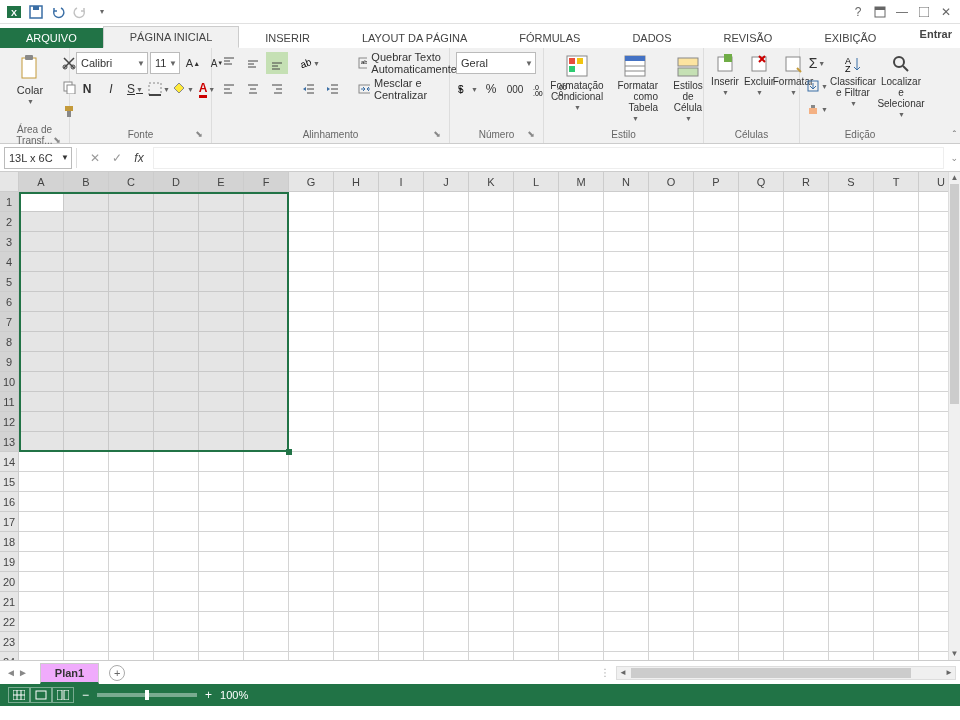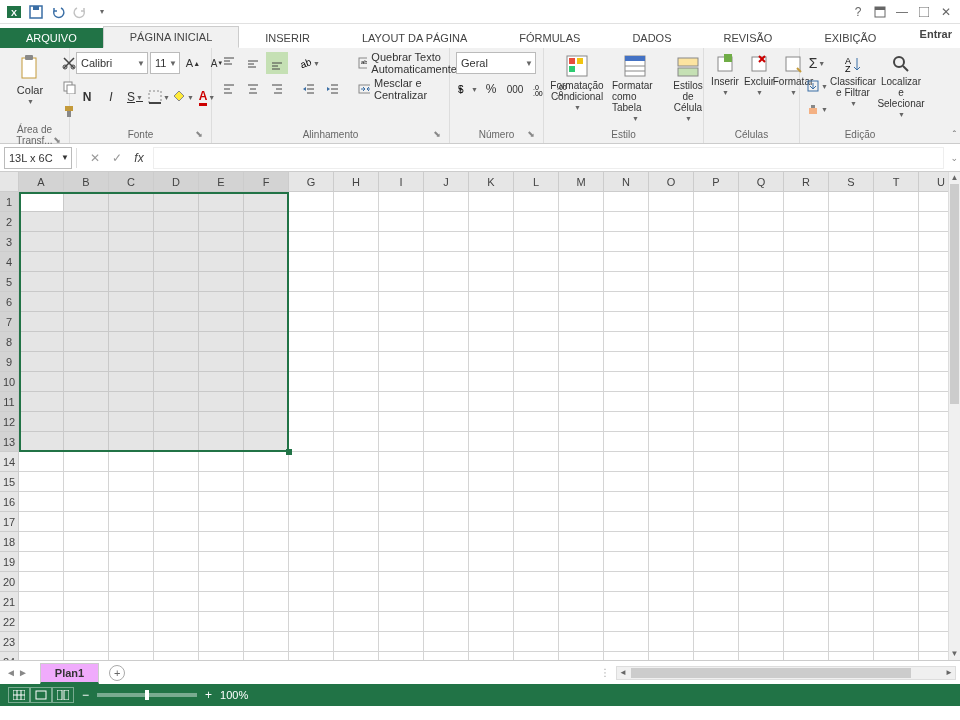--- a/index.html
+++ b/index.html
@@ -183,21 +183,21 @@
               <rect x="3" y="2" width="8" height="5" fill="#c49a3a"></rect>
               <rect x="5" y="7" width="4" height="6" fill="#888"></rect>
             </svg>
           </div>
       </div>
     </div>
     <div class="group-label"><span>Área de Transf...</span><span class="launcher">⬊</span></div>
   </div>
 
   <div class="group" style="width:142px">
-    <div class="group-body vcol" style="gap:12px">
+    <div class="group-body vcol" style="gap:4px">
       <div class="hrow">
         <div class="combo" style="width:72px">
             <span>Calibri</span>
             <span class="arrow">▼</span>
           </div>
         <div class="combo" style="width:30px">
             <span>11</span>
             <span class="arrow">▼</span>
           </div>
         <div class="btn-sm" style="font-size:11px">A<sup style="font-size:7px">▲</sup></div>
@@ -370,21 +370,21 @@
         <span style="font-size:10px;line-height:11px;text-align:center">Formatação Condicional</span>
           <span class="drop-arrow">▼</span>
       </div>
       <div class="btn-lg" style="min-width:54px">
         <svg width="24" height="24">
             <rect x="2" y="2" width="20" height="20" fill="#fff" stroke="#888"></rect>
             <rect x="2" y="2" width="20" height="5" fill="#4472c4"></rect>
             <line x1="2" y1="12" x2="22" y2="12" stroke="#888"></line>
             <line x1="2" y1="17" x2="22" y2="17" stroke="#888"></line>
           </svg>
-        <span style="font-size:10px;line-height:11px;text-align:left">Formatar como Tabela</span>
+        <span style="font-size:10px;line-height:11px;text-align:right">Formatar como Tabela</span>
           <span class="drop-arrow">▼</span>
       </div>
       <div class="btn-lg" style="min-width:44px">
         <svg width="24" height="24">
             <rect x="2" y="4" width="20" height="8" fill="#fce4a0" stroke="#888"></rect>
             <rect x="2" y="14" width="20" height="8" fill="#c5e0b4" stroke="#888"></rect>
           </svg>
         <span style="font-size:10px;line-height:11px;text-align:center">Estilos de Célula</span>
           <span class="drop-arrow">▼</span>
       </div>

